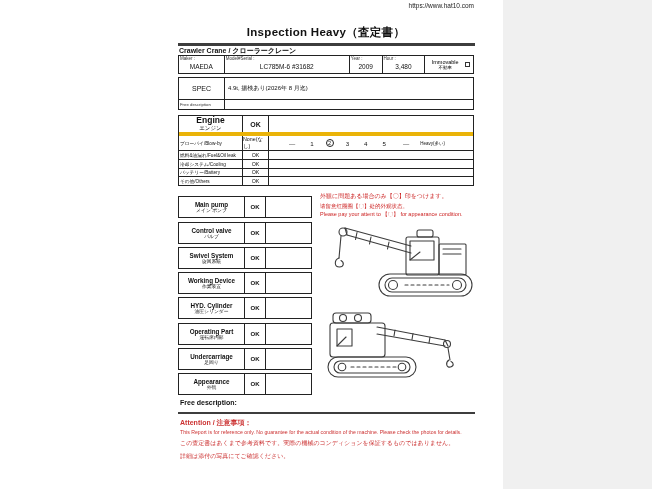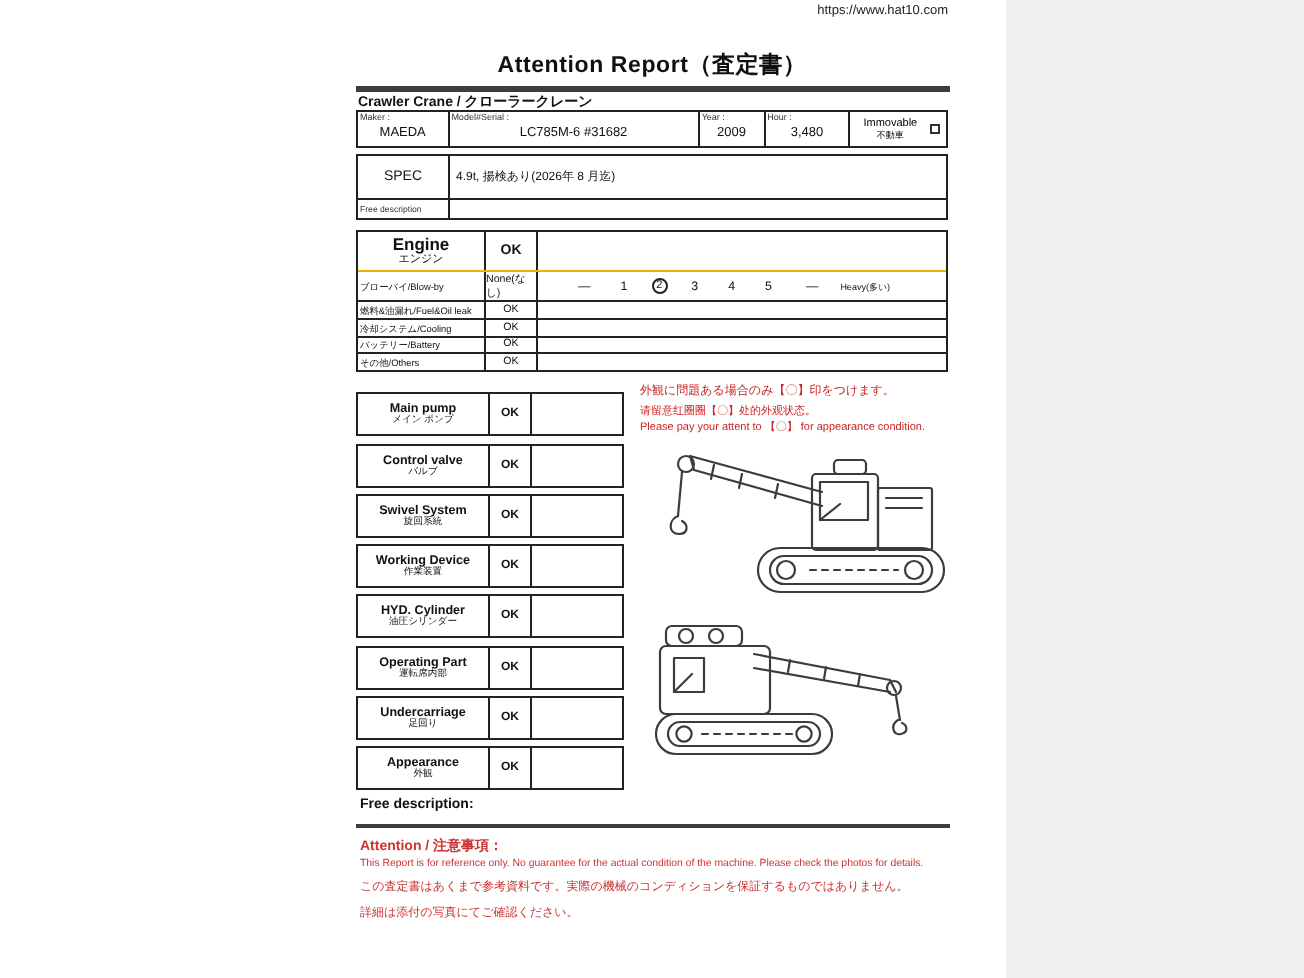--- a/index.html
+++ b/index.html
@@ -29,21 +29,21 @@
   .spec-table { position:absolute; left:178px; top:77px; width:296px; height:33px; border:1.2px solid #222; background:#fff; display:flex; flex-direction:column; }
   .spec-row1 { flex:1; display:flex; border-bottom:1px solid #222; }
   .spec-label { width:46px; border-right:1px solid #222; display:flex; align-items:center; justify-content:center; font-size:7px; color:#111; }
   .spec-value { flex:1; display:flex; align-items:center; padding-left:3px; font-size:6px; color:#111; }
   .spec-row2 { height:9px; display:flex; }
   .fd-label { width:46px; border-right:1px solid #222; font-size:4.3px; color:#333; display:flex; align-items:center; padding-left:1px; white-space:nowrap; overflow:hidden; }
   .fd-value { flex:1; font-size:5px; }
 
   
   .engine-table { position:absolute; left:178px; top:115px; width:296px; height:71px; border:1.5px solid #222; background:#fff; display:flex; flex-direction:column; }
-  .engine-header { height:20px; display:flex; border-bottom:1px solid #eab308; }
+  .engine-header { height:20px; display:flex; border-bottom:4px solid #eab308; }
   .eh-name { width:64px; border-right:1px solid #222; display:flex; flex-direction:column; align-items:center; justify-content:center; }
   .eh-en { font-size:8.5px; font-weight:bold; line-height:1.05; color:#111; }
   .eh-jp { font-size:5.5px; color:#111; }
   .eh-ok { width:26px; border-right:1px solid #222; display:flex; align-items:center; justify-content:center; font-size:7px; font-weight:bold; color:#111; }
   .eh-rest { flex:1; }
   .engine-row { flex:1; display:flex; border-bottom:1px solid #222; align-items:stretch; }
   .engine-row:last-child { border-bottom:none; }
   .er-label { width:64px; border-right:1px solid #222; font-size:4.7px; color:#111; display:flex; align-items:center; padding-left:1px; white-space:nowrap; overflow:hidden; }
   .er-status { width:26px; border-right:1px solid #222; display:flex; align-items:center; justify-content:center; font-size:5.3px; color:#111; }
   .er-rest { flex:1; }
@@ -80,21 +80,21 @@
   .att-l2 { font-size:6px; margin-bottom:4px; white-space:nowrap; }
   .att-l3 { font-size:6px; white-space:nowrap; }
 </style>
 </head>
 <body>
 
 <div class="canvas">
   <div class="sheet"></div>
 
   <div class="url">https://www.hat10.com</div>
-  <div class="title">Attention Report（査定書）</div>
+  <div class="title">Inspection Heavy（査定書）</div>
   <div class="rule rule-top"></div>
   <div class="machine-type">Crawler Crane / クローラークレーン</div>
 
   <div class="info-table">
     <div class="info-cell ic-maker">
       <div class="cell-lbl">Maker :</div>
       <div class="cell-val">MAEDA</div>
     </div>
     <div class="info-cell ic-model">
       <div class="cell-lbl">Model#Serial :</div>

